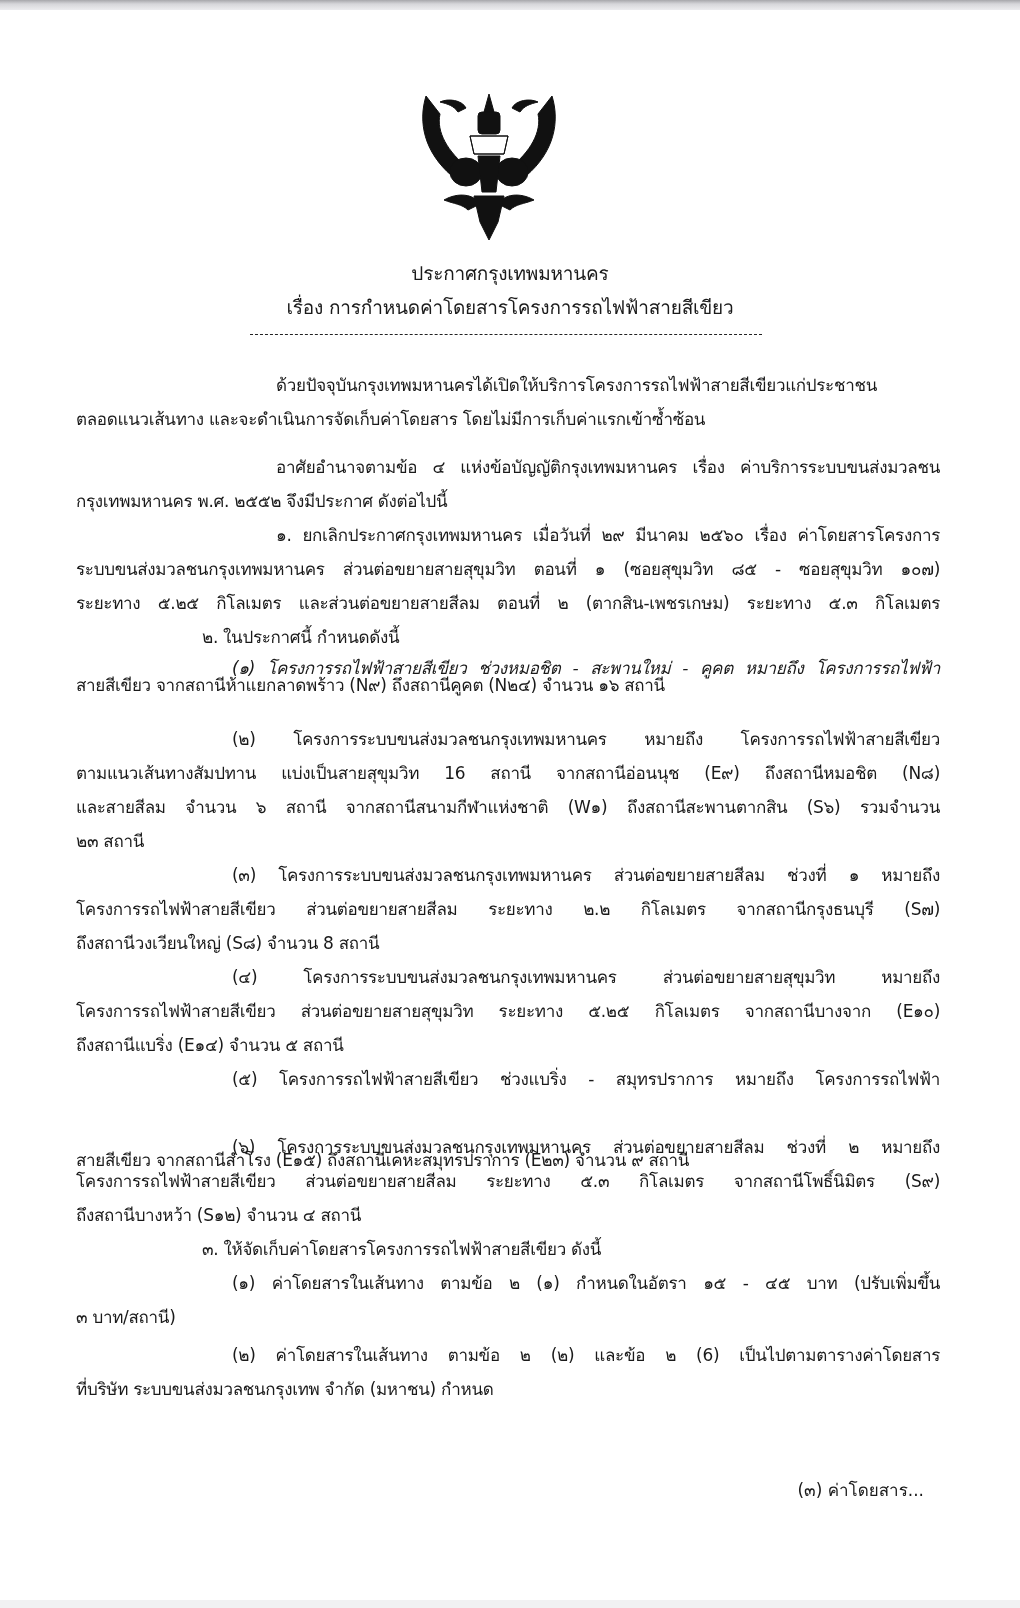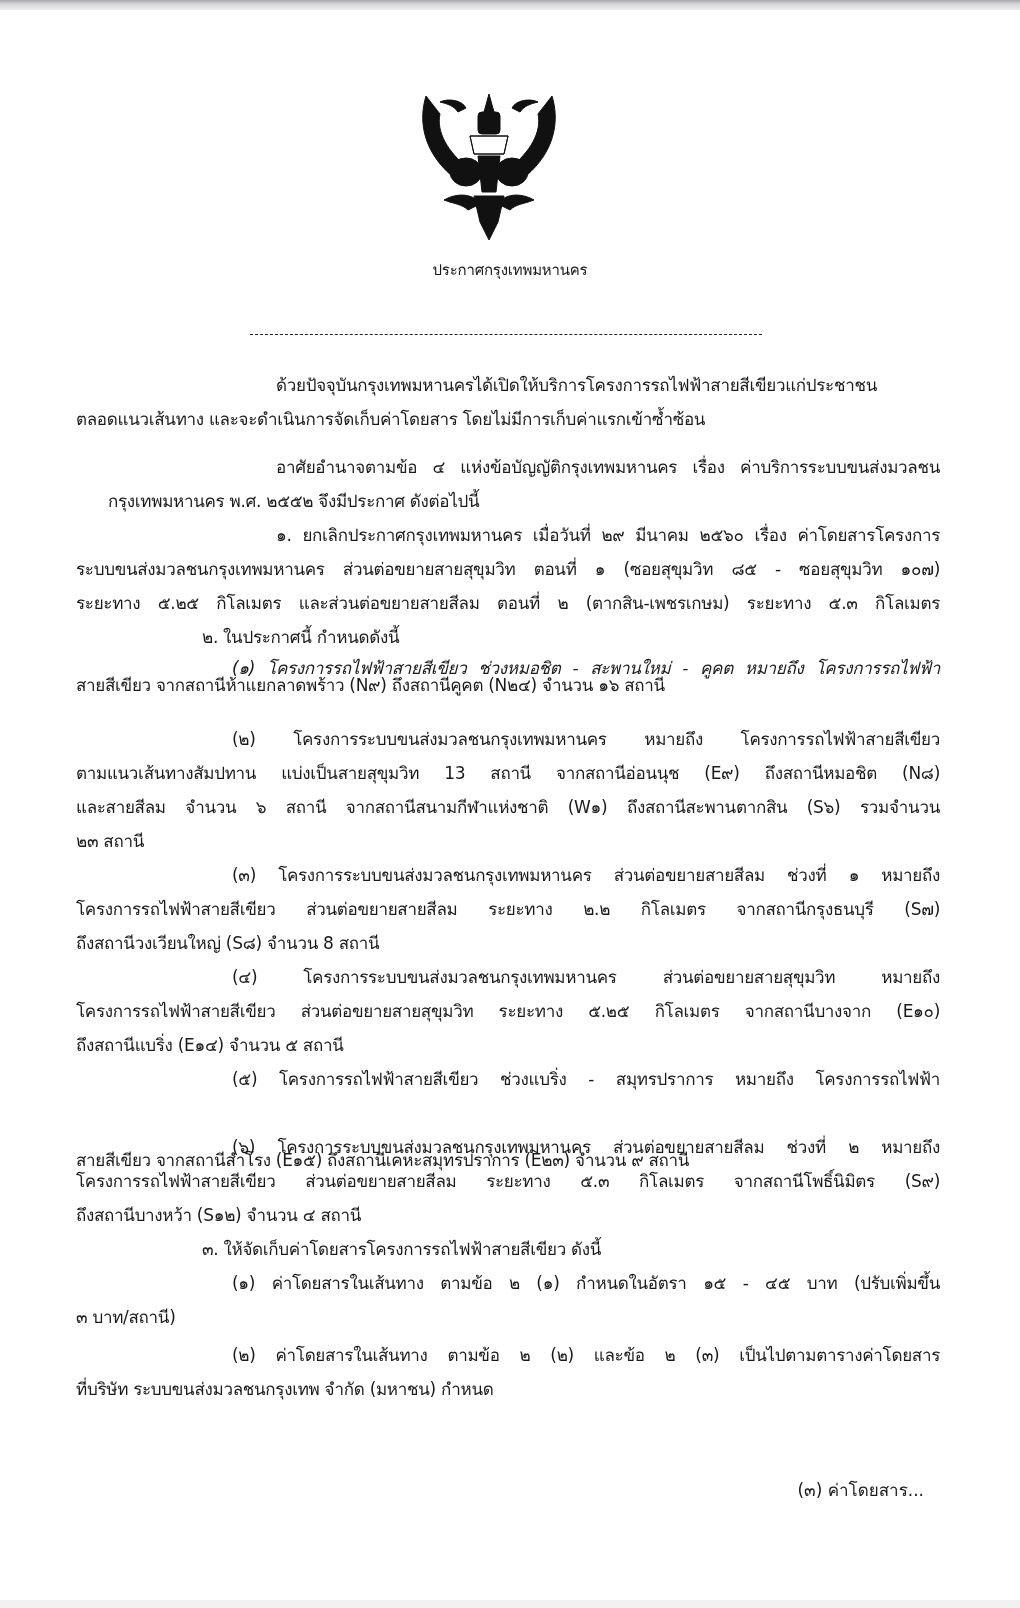--- a/index.html
+++ b/index.html
@@ -8,21 +8,21 @@
     font-family: "DejaVu Sans", "Liberation Sans", sans-serif; color: #1a1a1a;
   }
   .topbar {
     position: absolute; left: 0; top: 0; width: 1020px; height: 10px;
     background: linear-gradient(#a7a7ab, #d6d6da 40%, #ececef);
   }
   .bottombar { position: absolute; left: 0; bottom: 0; width: 1020px; height: 8px; background: #f1f1f2; }
   .page { position: absolute; left: 0; top: 0; width: 1020px; height: 1608px; }
   .emblem { position: absolute; left: 418px; top: 92px; width: 142px; height: 150px; }
   .title {
-    position: absolute; left: 0; width: 1020px; text-align: center; font-size: 15px; letter-spacing: -0.2px;
+    position: absolute; left: 0; width: 1020px; text-align: center; font-size: 19px; letter-spacing: -0.2px;
   }
   .t1 { top: 258px; }
   .t2 { top: 292px; }
   .rule {
     position: absolute; left: 250px; top: 334px; width: 512px; height: 0;
     border-top: 1.5px dashed #222;
   }
   .line {
     position: absolute; left: 76px; width: 864px; font-size: 17px; white-space: nowrap;
     letter-spacing: -0.3px; line-height: 24px;
@@ -49,51 +49,52 @@
       <ellipse cx="48" cy="80" rx="16" ry="14"></ellipse>
       <ellipse cx="94" cy="80" rx="16" ry="14"></ellipse>
       <path d="M60 64 L82 64 L78 100 L64 100 Z"></path>
       <path d="M26 108 C40 100 56 102 62 112 L50 118 C44 112 36 112 26 108 Z"></path>
       <path d="M116 108 C102 100 86 102 80 112 L92 118 C98 112 106 112 116 108 Z"></path>
       <path d="M56 104 L86 104 L80 130 L71 148 L62 130 Z"></path>
     </g>
   </svg>
 
   <div class="title t1">ประกาศกรุงเทพมหานคร</div>
+  <div class="title t2">เรื่อง การกำหนดค่าโดยสารโครงการรถไฟฟ้าสายสีเขียว</div>
   <div class="rule"></div>
 
   <div id="body-lines">
       <div class="line just" style="top: 373px; left: 276px; width: 664px;">ด้วยปัจจุบันกรุงเทพมหานครได้เปิดให้บริการโครงการรถไฟฟ้าสายสีเขียวแก่ประชาชน</div>
       <div class="line" style="top: 407px; left: 76px; width: 864px;">ตลอดแนวเส้นทาง และจะดำเนินการจัดเก็บค่าโดยสาร โดยไม่มีการเก็บค่าแรกเข้าซ้ำซ้อน</div>
       <div class="line just" style="top: 455px; left: 276px; width: 664px;">อาศัยอำนาจตามข้อ ๔ แห่งข้อบัญญัติกรุงเทพมหานคร เรื่อง ค่าบริการระบบขนส่งมวลชน</div>
-      <div class="line" style="top: 489px; left: 76px; width: 864px; margin-left: 32px;">กรุงเทพมหานคร พ.ศ. ๒๕๕๒ จึงมีประกาศ ดังต่อไปนี้</div>
+      <div class="line" style="top: 489px; left: 76px; width: 864px;">กรุงเทพมหานคร พ.ศ. ๒๕๕๒ จึงมีประกาศ ดังต่อไปนี้</div>
       <div class="line just" style="top: 523px; left: 276px; width: 664px;">๑. ยกเลิกประกาศกรุงเทพมหานคร เมื่อวันที่ ๒๙ มีนาคม ๒๕๖๐ เรื่อง ค่าโดยสารโครงการ</div>
       <div class="line just" style="top: 557px; left: 76px; width: 864px;">ระบบขนส่งมวลชนกรุงเทพมหานคร ส่วนต่อขยายสายสุขุมวิท ตอนที่ ๑ (ซอยสุขุมวิท ๘๕ - ซอยสุขุมวิท ๑๐๗)</div>
       <div class="line just" style="top: 591px; left: 76px; width: 864px;">ระยะทาง ๕.๒๕ กิโลเมตร และส่วนต่อขยายสายสีลม ตอนที่ ๒ (ตากสิน-เพชรเกษม) ระยะทาง ๕.๓ กิโลเมตร</div>
       <div class="line" style="top: 625px; left: 202px; width: 738px;">๒. ในประกาศนี้ กำหนดดังนี้</div>
       <div class="line just" style="top: 656px; left: 232px; width: 708px; font-style: italic;">(๑)  โครงการรถไฟฟ้าสายสีเขียว ช่วงหมอชิต - สะพานใหม่ - คูคต หมายถึง โครงการรถไฟฟ้า</div>
       <div class="line" style="top: 673px; left: 76px; width: 864px;">สายสีเขียว จากสถานีห้าแยกลาดพร้าว (N๙) ถึงสถานีคูคต (N๒๔) จำนวน ๑๖ สถานี</div>
       <div class="line just" style="top: 727px; left: 232px; width: 708px;">(๒)  โครงการระบบขนส่งมวลชนกรุงเทพมหานคร หมายถึง โครงการรถไฟฟ้าสายสีเขียว</div>
-      <div class="line just" style="top: 761px; left: 76px; width: 864px;">ตามแนวเส้นทางสัมปทาน แบ่งเป็นสายสุขุมวิท 13 สถานี จากสถานีอ่อนนุช (E๙) ถึงสถานีหมอชิต (N๘)</div>
+      <div class="line just" style="top: 761px; left: 76px; width: 864px;">ตามแนวเส้นทางสัมปทาน แบ่งเป็นสายสุขุมวิท 16 สถานี จากสถานีอ่อนนุช (E๙) ถึงสถานีหมอชิต (N๘)</div>
       <div class="line just" style="top: 795px; left: 76px; width: 864px;">และสายสีลม จำนวน ๖ สถานี จากสถานีสนามกีฬาแห่งชาติ (W๑) ถึงสถานีสะพานตากสิน (S๖) รวมจำนวน</div>
       <div class="line" style="top: 829px; left: 76px; width: 864px;">๒๓ สถานี</div>
       <div class="line just" style="top: 863px; left: 232px; width: 708px;">(๓)  โครงการระบบขนส่งมวลชนกรุงเทพมหานคร ส่วนต่อขยายสายสีลม ช่วงที่ ๑ หมายถึง</div>
       <div class="line just" style="top: 897px; left: 76px; width: 864px;">โครงการรถไฟฟ้าสายสีเขียว ส่วนต่อขยายสายสีลม ระยะทาง ๒.๒ กิโลเมตร จากสถานีกรุงธนบุรี (S๗)</div>
       <div class="line" style="top: 931px; left: 76px; width: 864px;">ถึงสถานีวงเวียนใหญ่ (S๘) จำนวน 8 สถานี</div>
       <div class="line just" style="top: 965px; left: 232px; width: 708px;">(๔)  โครงการระบบขนส่งมวลชนกรุงเทพมหานคร ส่วนต่อขยายสายสุขุมวิท หมายถึง</div>
       <div class="line just" style="top: 999px; left: 76px; width: 864px;">โครงการรถไฟฟ้าสายสีเขียว ส่วนต่อขยายสายสุขุมวิท ระยะทาง ๕.๒๕ กิโลเมตร จากสถานีบางจาก (E๑๐)</div>
       <div class="line" style="top: 1033px; left: 76px; width: 864px;">ถึงสถานีแบริ่ง (E๑๔) จำนวน ๕ สถานี</div>
       <div class="line just" style="top: 1067px; left: 232px; width: 708px;">(๕)  โครงการรถไฟฟ้าสายสีเขียว ช่วงแบริ่ง - สมุทรปราการ หมายถึง โครงการรถไฟฟ้า</div>
       <div class="line" style="top: 1148px; left: 76px; width: 864px;">สายสีเขียว จากสถานีสำโรง (E๑๕) ถึงสถานีเคหะสมุทรปราการ (E๒๓) จำนวน ๙ สถานี</div>
       <div class="line just" style="top: 1135px; left: 232px; width: 708px;">(๖)  โครงการระบบขนส่งมวลชนกรุงเทพมหานคร ส่วนต่อขยายสายสีลม ช่วงที่ ๒ หมายถึง</div>
       <div class="line just" style="top: 1169px; left: 76px; width: 864px;">โครงการรถไฟฟ้าสายสีเขียว ส่วนต่อขยายสายสีลม ระยะทาง ๕.๓ กิโลเมตร จากสถานีโพธิ์นิมิตร (S๙)</div>
       <div class="line" style="top: 1203px; left: 76px; width: 864px;">ถึงสถานีบางหว้า (S๑๒) จำนวน ๔ สถานี</div>
       <div class="line" style="top: 1237px; left: 202px; width: 738px;">๓. ให้จัดเก็บค่าโดยสารโครงการรถไฟฟ้าสายสีเขียว ดังนี้</div>
       <div class="line just" style="top: 1271px; left: 232px; width: 708px;">(๑)  ค่าโดยสารในเส้นทาง ตามข้อ ๒ (๑) กำหนดในอัตรา ๑๕ - ๔๕ บาท (ปรับเพิ่มขึ้น</div>
       <div class="line" style="top: 1305px; left: 76px; width: 864px;">๓ บาท/สถานี)</div>
-      <div class="line just" style="top: 1343px; left: 232px; width: 708px;">(๒)  ค่าโดยสารในเส้นทาง ตามข้อ ๒ (๒) และข้อ ๒ (๓) เป็นไปตามตารางค่าโดยสาร</div>
+      <div class="line just" style="top: 1343px; left: 232px; width: 708px;">(๒)  ค่าโดยสารในเส้นทาง ตามข้อ ๒ (๒) และข้อ ๒ (6) เป็นไปตามตารางค่าโดยสาร</div>
       <div class="line" style="top: 1377px; left: 76px; width: 864px;">ที่บริษัท ระบบขนส่งมวลชนกรุงเทพ จำกัด (มหาชน) กำหนด</div>
     </div>
 
   <div class="tail">(๓) ค่าโดยสาร...</div>
 </div>
 
 <div class="bottombar"></div>
 
 </body></html>

